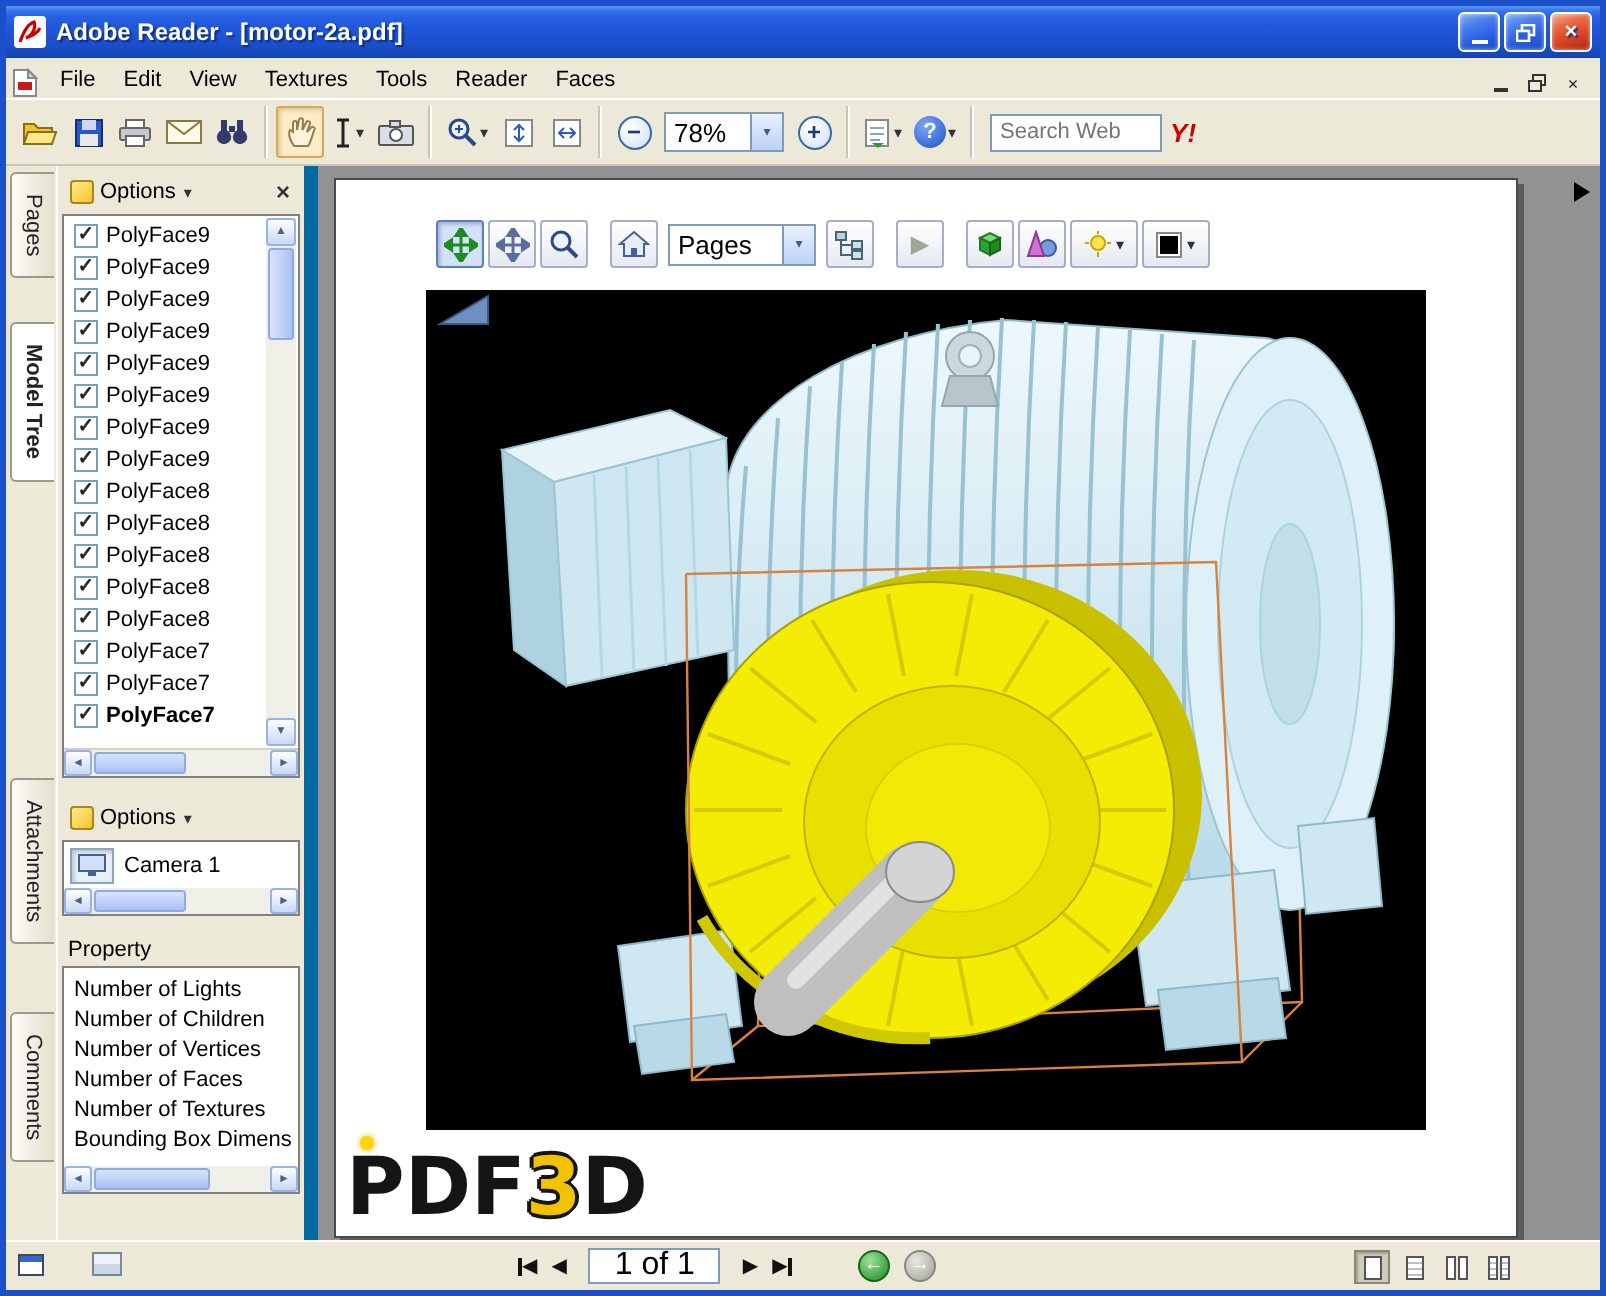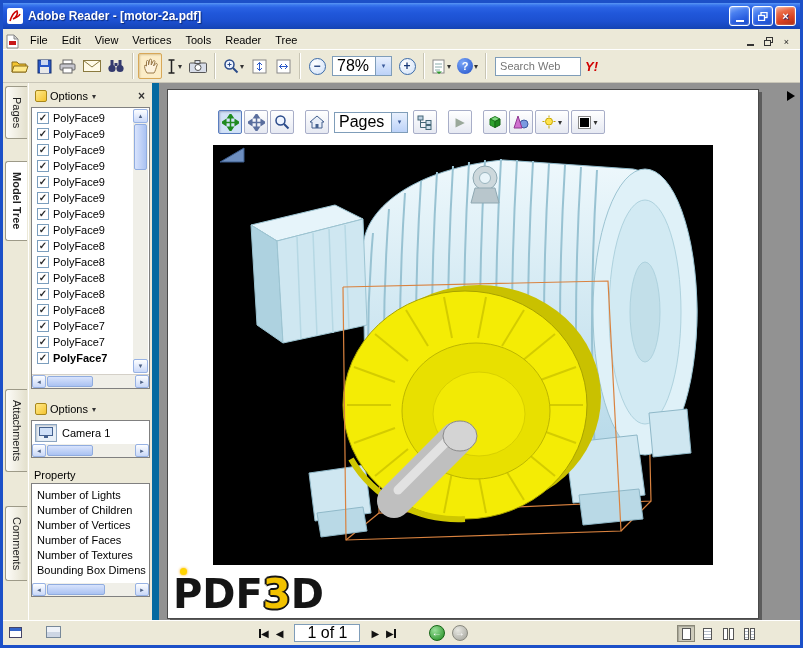--- a/index.html
+++ b/index.html
@@ -19,21 +19,21 @@
 .mdi-btn{width:17px;height:15px;display:flex;align-items:center;justify-content:center;font-size:9px;color:#222;}
 .mdi-min{width:7px;height:2px;background:#333;margin-top:7px;}
 
 .toolbar{flex:0 0 33px;display:flex;align-items:center;background:#ece9d8;border-bottom:1px solid #c9c6b8;padding:0 5px;}
 .tb-btn{height:26px;min-width:24px;padding:0 2px;display:flex;align-items:center;justify-content:center;border:1px solid transparent;border-radius:2px;}
 .tb-btn.selected{background:#fcedc8;border:1px solid #d8a858;box-shadow:inset 1px 1px 2px rgba(120,80,0,.25);}
 .caret{font-size:8px;color:#333;margin-left:1px;}
 .tb-sep{width:0;height:26px;border-left:1px solid #c8c5b4;border-right:1px solid #fff;margin:0 4px;}
 .round-btn{width:17px;height:17px;border-radius:50%;border:1px solid #3a6aa8;background:radial-gradient(circle at 35% 30%,#fff,#cfe0f8);color:#1a3a78;font-size:12px;font-weight:bold;display:flex;align-items:center;justify-content:center;line-height:1;}
 .combo{display:flex;align-items:center;margin:0 3px;}
-.combo-value{width:44px;height:20px;background:#fff;border:1px solid #7f9db9;display:flex;align-items:center;padding:0 4px;font-size:16px;}
+.combo-value{width:44px;height:20px;background:#fff;border:1px solid #7f9db9;display:flex;align-items:center;padding:0 4px;font-size:13px;}
 .combo-btn{width:16px;height:20px;background:linear-gradient(180deg,#e8f0fd,#bcd2f8);border:1px solid #7f9db9;border-left:none;display:flex;align-items:center;justify-content:center;font-size:7px;color:#3a5a9a;}
 .search-input{width:86px;height:19px;border:1px solid #7f9db9;font-size:11px;padding:0 4px;color:#444;font-family:"Liberation Sans",sans-serif;margin-left:4px;}
 .yahoo{color:#d00000;font-weight:bold;font-size:13px;font-style:italic;margin-left:4px;}
 .help-circ{width:16px;height:16px;border-radius:50%;background:radial-gradient(circle at 35% 30%,#7aa6f8,#2050c8);color:#fff;font-weight:bold;font-size:11px;display:flex;align-items:center;justify-content:center;line-height:1;}
 
 .main{flex:1;display:flex;min-height:0;}
 .tabstrip{flex:0 0 25px;background:#ece9d8;}
 .side-tab{width:22px;margin-left:2px;display:flex;align-items:center;justify-content:center;writing-mode:vertical-rl;font-size:11px;color:#222;background:linear-gradient(90deg,#fdfcf8,#e3e0cd);border:1px solid #9d9a88;border-right:none;border-radius:3px 0 0 3px;padding:10px 0;}
 .side-tab:nth-child(1){margin-top:3px;}
 .side-tab:nth-child(2){margin-top:22px;}
@@ -138,24 +138,24 @@
   <div class="menubar">
     <svg width="14" height="15" style="margin-right:3px">
         <path d="M1 1 h7 l4 4 v9 h-11z" fill="#fff" stroke="#888"></path>
         <path d="M8 1 l4 4 h-4z" fill="#d8d8d8" stroke="#888"></path>
         <rect x="3" y="7" width="7" height="4" fill="#c81818"></rect>
       </svg>
     <div class="menu-items">
         <span class="menu-item">File</span>
         <span class="menu-item">Edit</span>
         <span class="menu-item">View</span>
-        <span class="menu-item">Vertices</span>
+        <span class="menu-item">Textures</span>
         <span class="menu-item">Tools</span>
         <span class="menu-item">Reader</span>
-        <span class="menu-item">Tree</span>
+        <span class="menu-item">Faces</span>
       </div>
     <div class="mdi">
       <span class="mdi-btn">
           <span class="mdi-min"></span>
         </span>
       <span class="mdi-btn">
           <svg width="9" height="9">
             <rect x="2.5" y="0.5" width="6" height="5" fill="none" stroke="#333"></rect>
             <rect x="0.5" y="3.5" width="6" height="5" fill="#ece9d8" stroke="#333"></rect>
           </svg>

